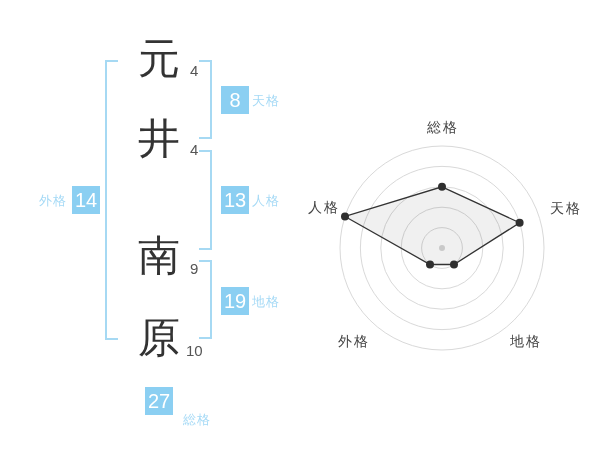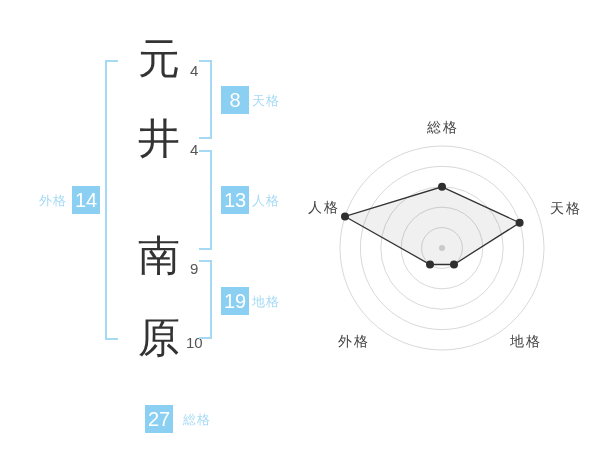--- a/index.html
+++ b/index.html
@@ -16,21 +16,21 @@
   .kanji.c0{top:38px;}
   .kanji.c1{top:118px;}
   .kanji.c2{top:235px;}
   .kanji.c3{top:317px;}
   .strokes{
     position:absolute;font-size:15px;line-height:15px;color:var(--stroke-num,#555);
   }
   .strokes.s0{left:190px;top:63px;}
   .strokes.s1{left:190px;top:142px;}
   .strokes.s2{left:190px;top:261px;}
-  .strokes.s3{left:186px;top:335px;}
+  .strokes.s3{left:186px;top:343px;}
   
   .bracket{position:absolute;box-sizing:border-box;}
   .bracket.left{
     left:105px;top:60px;width:13px;height:280px;
     border-left:2px solid var(--bracket,#a6d9f3);
     border-top:2px solid var(--bracket,#a6d9f3);
     border-bottom:2px solid var(--bracket,#a6d9f3);
   }
   .bracket.right{
     left:199px;width:13px;
@@ -43,21 +43,21 @@
   .bracket.b-chikaku{top:260px;height:79px;}
   
   .badge{
     position:absolute;width:28px;height:28px;background:var(--badge-bg,#8bcff2);
     color:#fff;font-size:20px;line-height:28px;text-align:center;
   }
   .badge.tenkaku{left:221px;top:86px;}
   .badge.jinkaku{left:221px;top:186px;}
   .badge.chikaku{left:221px;top:287px;}
   .badge.gaikaku{left:72px;top:186px;text-align:center;}
-  .badge.soukaku{left:145px;top:405px;}
+  .badge.soukaku{left:145px;top:387px;}
   .badge-label{
     position:absolute;font-size:13px;line-height:14px;letter-spacing:1px;
     color:var(--label-blue,#a6daf6);
   }
   .badge-label.l-tenkaku{left:252px;top:94px;}
   .badge-label.l-jinkaku{left:252px;top:194px;}
   .badge-label.l-chikaku{left:252px;top:295px;}
   .badge-label.l-gaikaku{left:39px;top:194px;}
   .badge-label.l-soukaku{left:183px;top:413px;}
   

